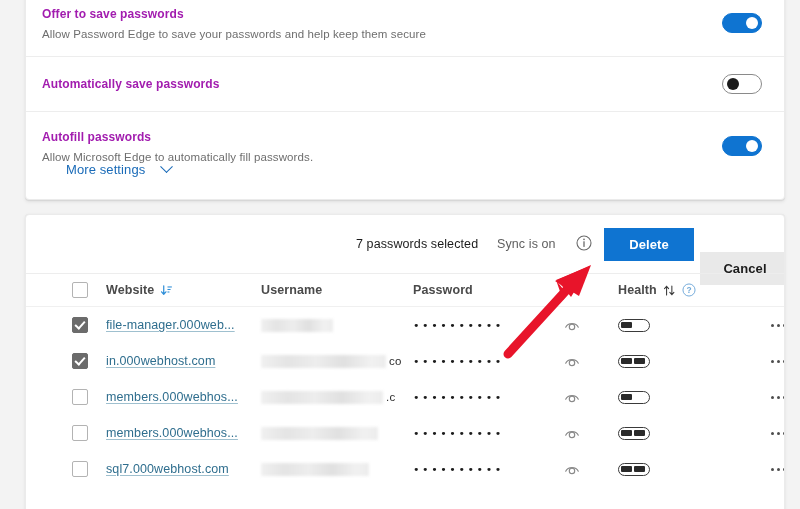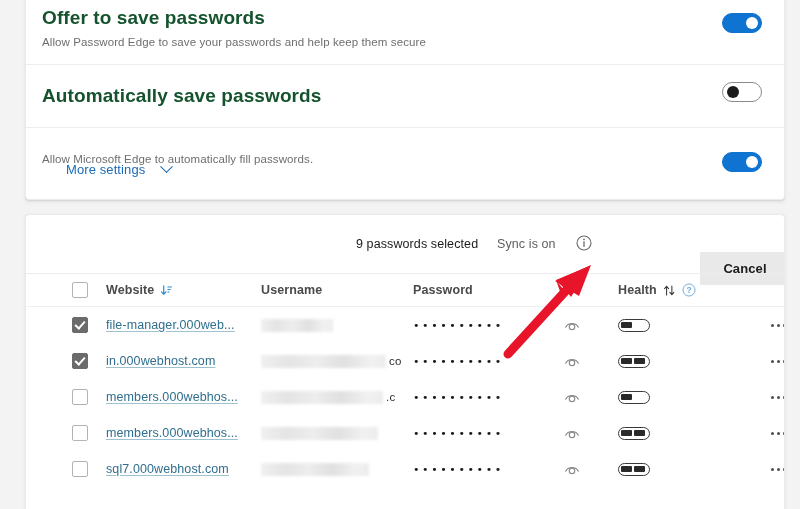--- a/index.html
+++ b/index.html
@@ -34,23 +34,23 @@
     height: 212px;
     overflow: hidden;
   }
 
   .setting-row {
     position: relative;
     padding: 0 22px 0 16px;
   }
 
   .setting-title {
-    font-size: 19px;
+    font-size: 12px;
     font-weight: 600;
-    color: #14532d;
+    color: #a21caf;
     letter-spacing: 0.1px;
   }
 
   .setting-desc {
     font-size: 11.5px;
     color: #6e6e6e;
     margin-top: 7px;
     letter-spacing: 0.1px;
   }
 
@@ -345,46 +345,48 @@
   <div class="setting-row" style="padding-top:20px;padding-bottom:20px;">
     <div class="setting-title">Automatically save passwords</div>
     <div class="toggle off" style="top:17px;">
       <span class="knob"></span>
     </div>
   </div>
 
   <div class="hr"></div>
 
   <div class="setting-row" style="padding-top:18px;padding-bottom:14px;">
+    <div class="setting-title">Autofill passwords</div>
     <div class="setting-desc">Allow Microsoft Edge to automatically fill passwords.</div>
     <div class="toggle on" style="top:24px;">
       <span class="knob"></span>
     </div>
   </div>
 
   <div class="more-settings">
     <span>More settings</span>
     <span class="chev"></span>
   </div>
 </div>
 
 <div class="card" id="passwords-card">
 
   <div id="toolbar">
 
 
-    <div class="toolbar-text" id="selected-count">9 passwords selected</div>
+    <div class="toolbar-text" id="selected-count">7 passwords selected</div>
     <div class="toolbar-text" id="sync-status">Sync is on</div>
 
     <svg id="info-icon" viewBox="0 0 16 16">
       <circle cx="8" cy="8" r="7" fill="none" stroke="#6a6a6a" stroke-width="1.1"></circle>
       <circle cx="8" cy="4.3" r="0.85" fill="#6a6a6a"></circle>
       <rect x="7.35" y="6.3" width="1.3" height="5.6" fill="#6a6a6a"></rect>
     </svg>
 
+    <button class="tb-btn" id="delete-button" style="background: rgb(15, 116, 209);">Delete</button>
     <button class="tb-btn" id="cancel-button" style="background: rgb(233, 233, 233);">Cancel</button>
   </div>
 
   <div id="table">
 
     <div class="trow" id="header-row">
       <div class="cb unchecked"></div>
 
       <div class="th th-website">
         <span>Website</span>

